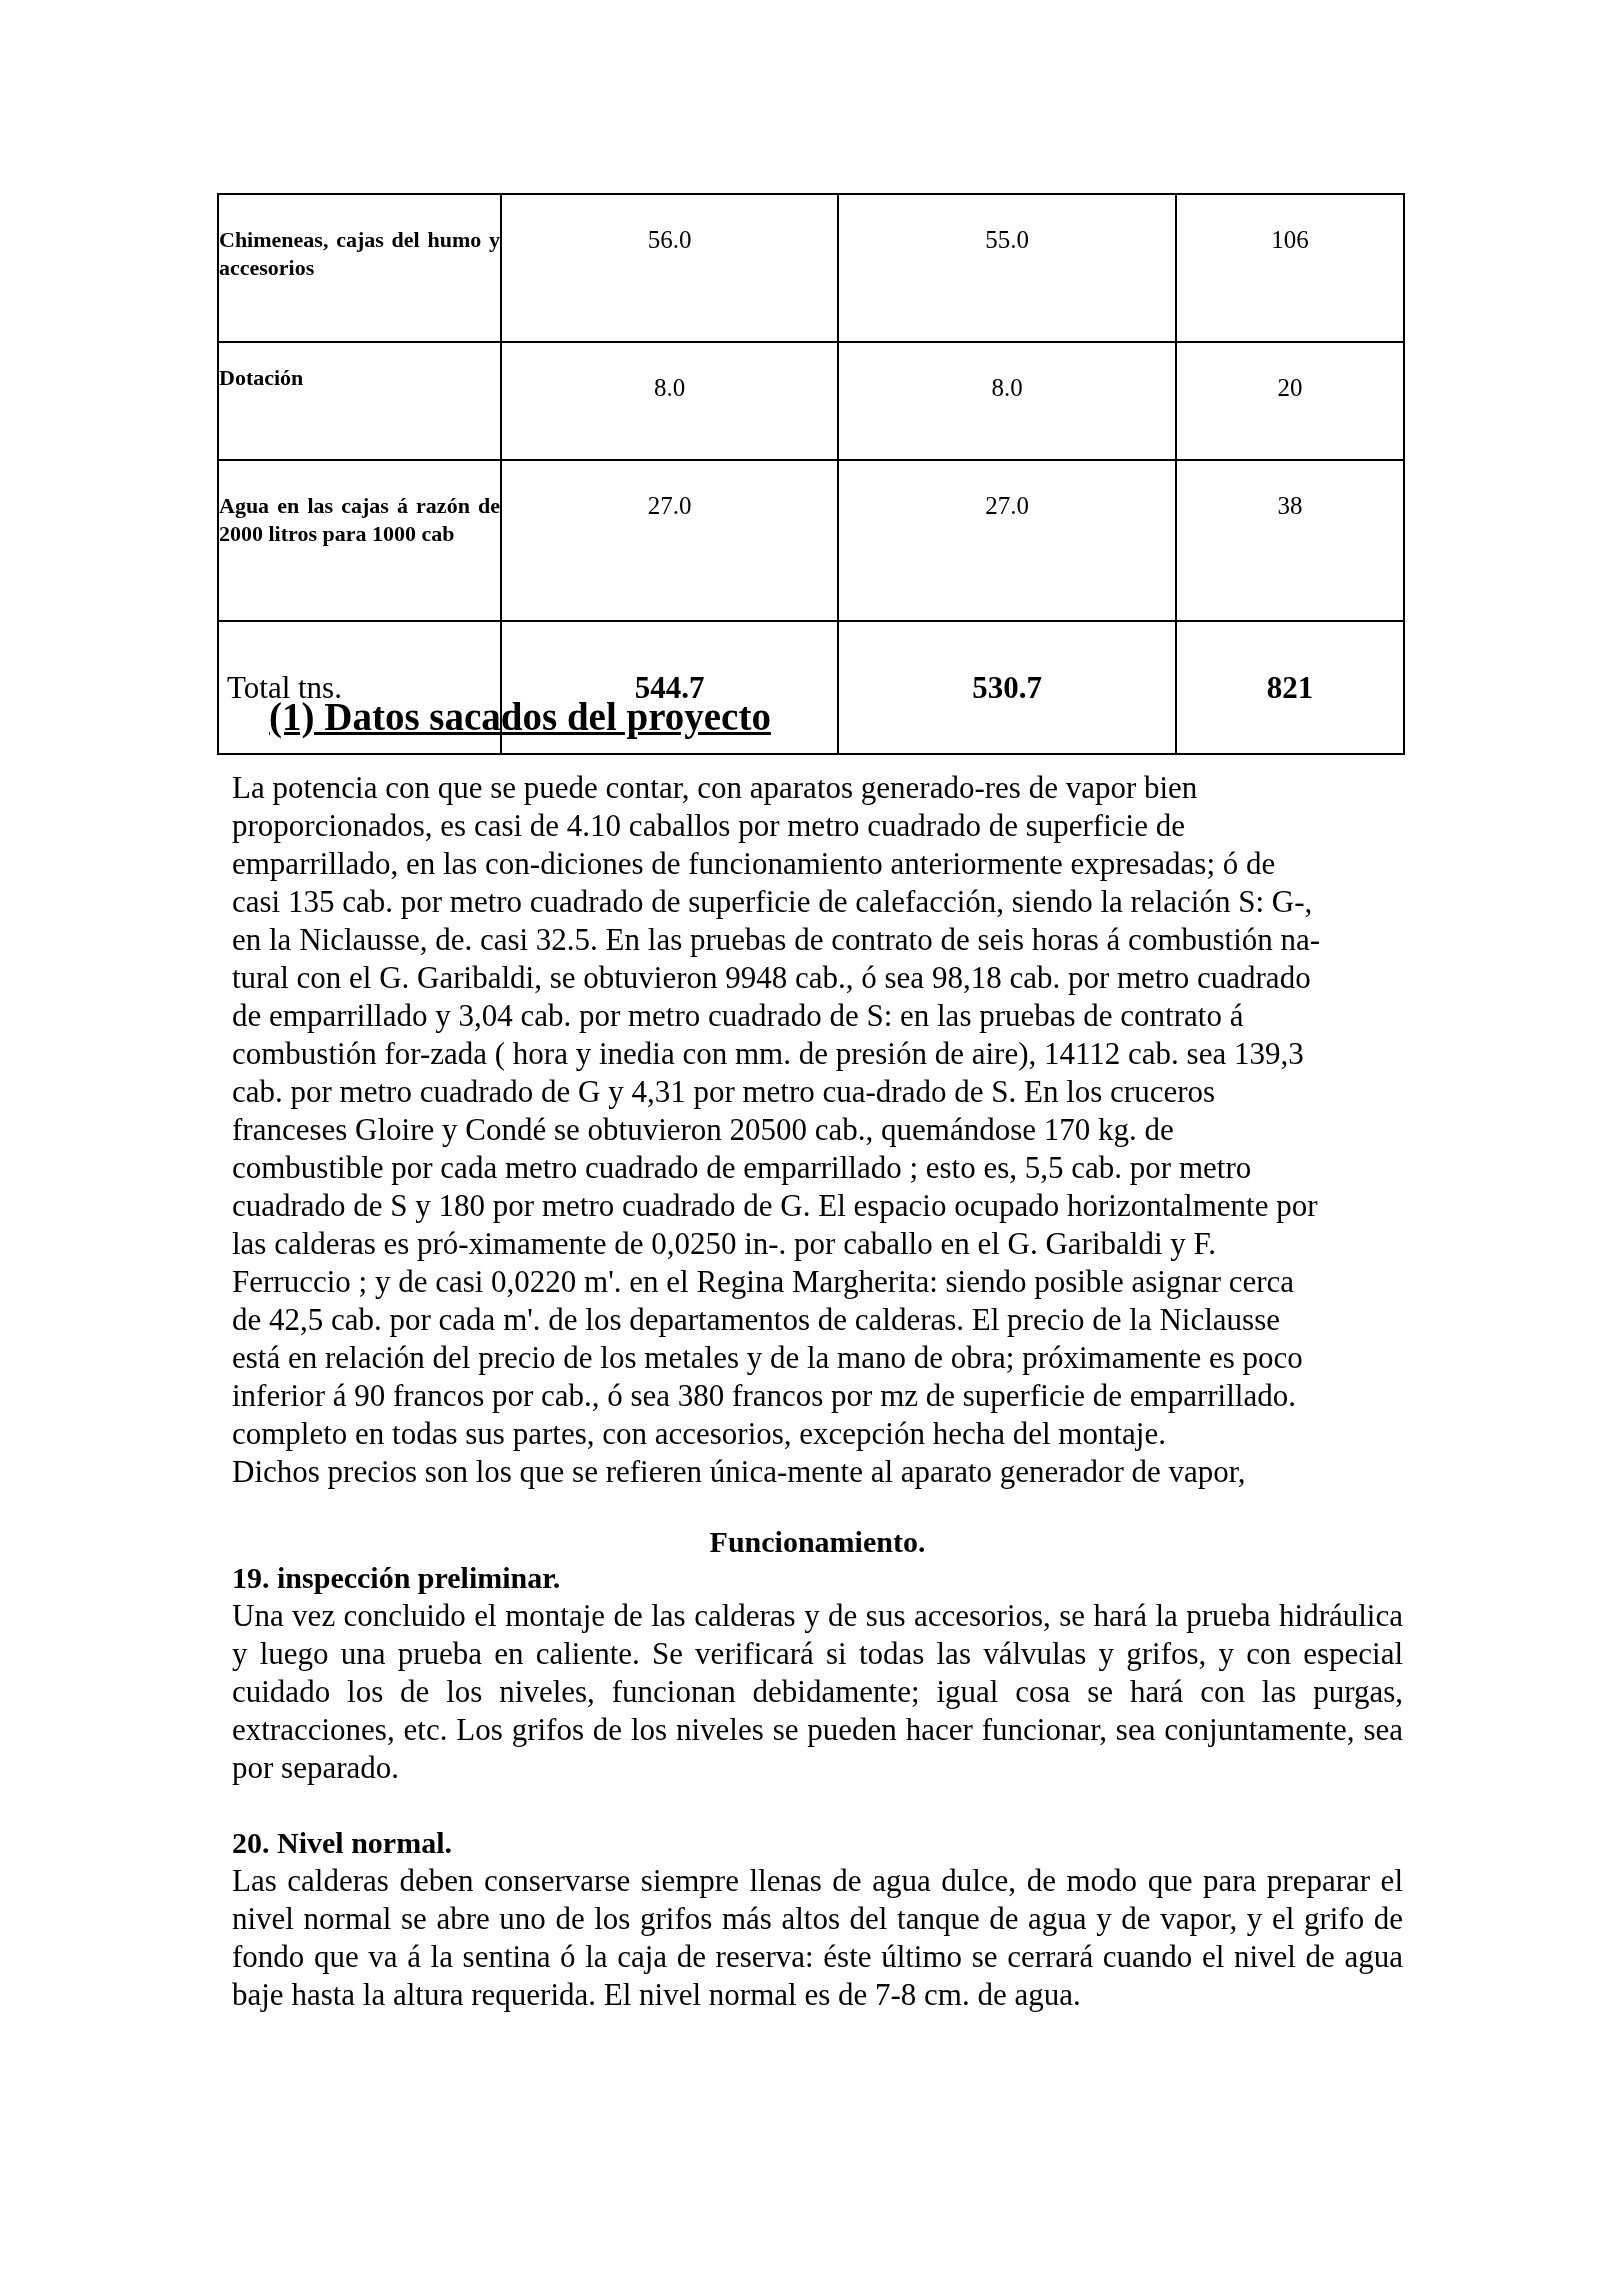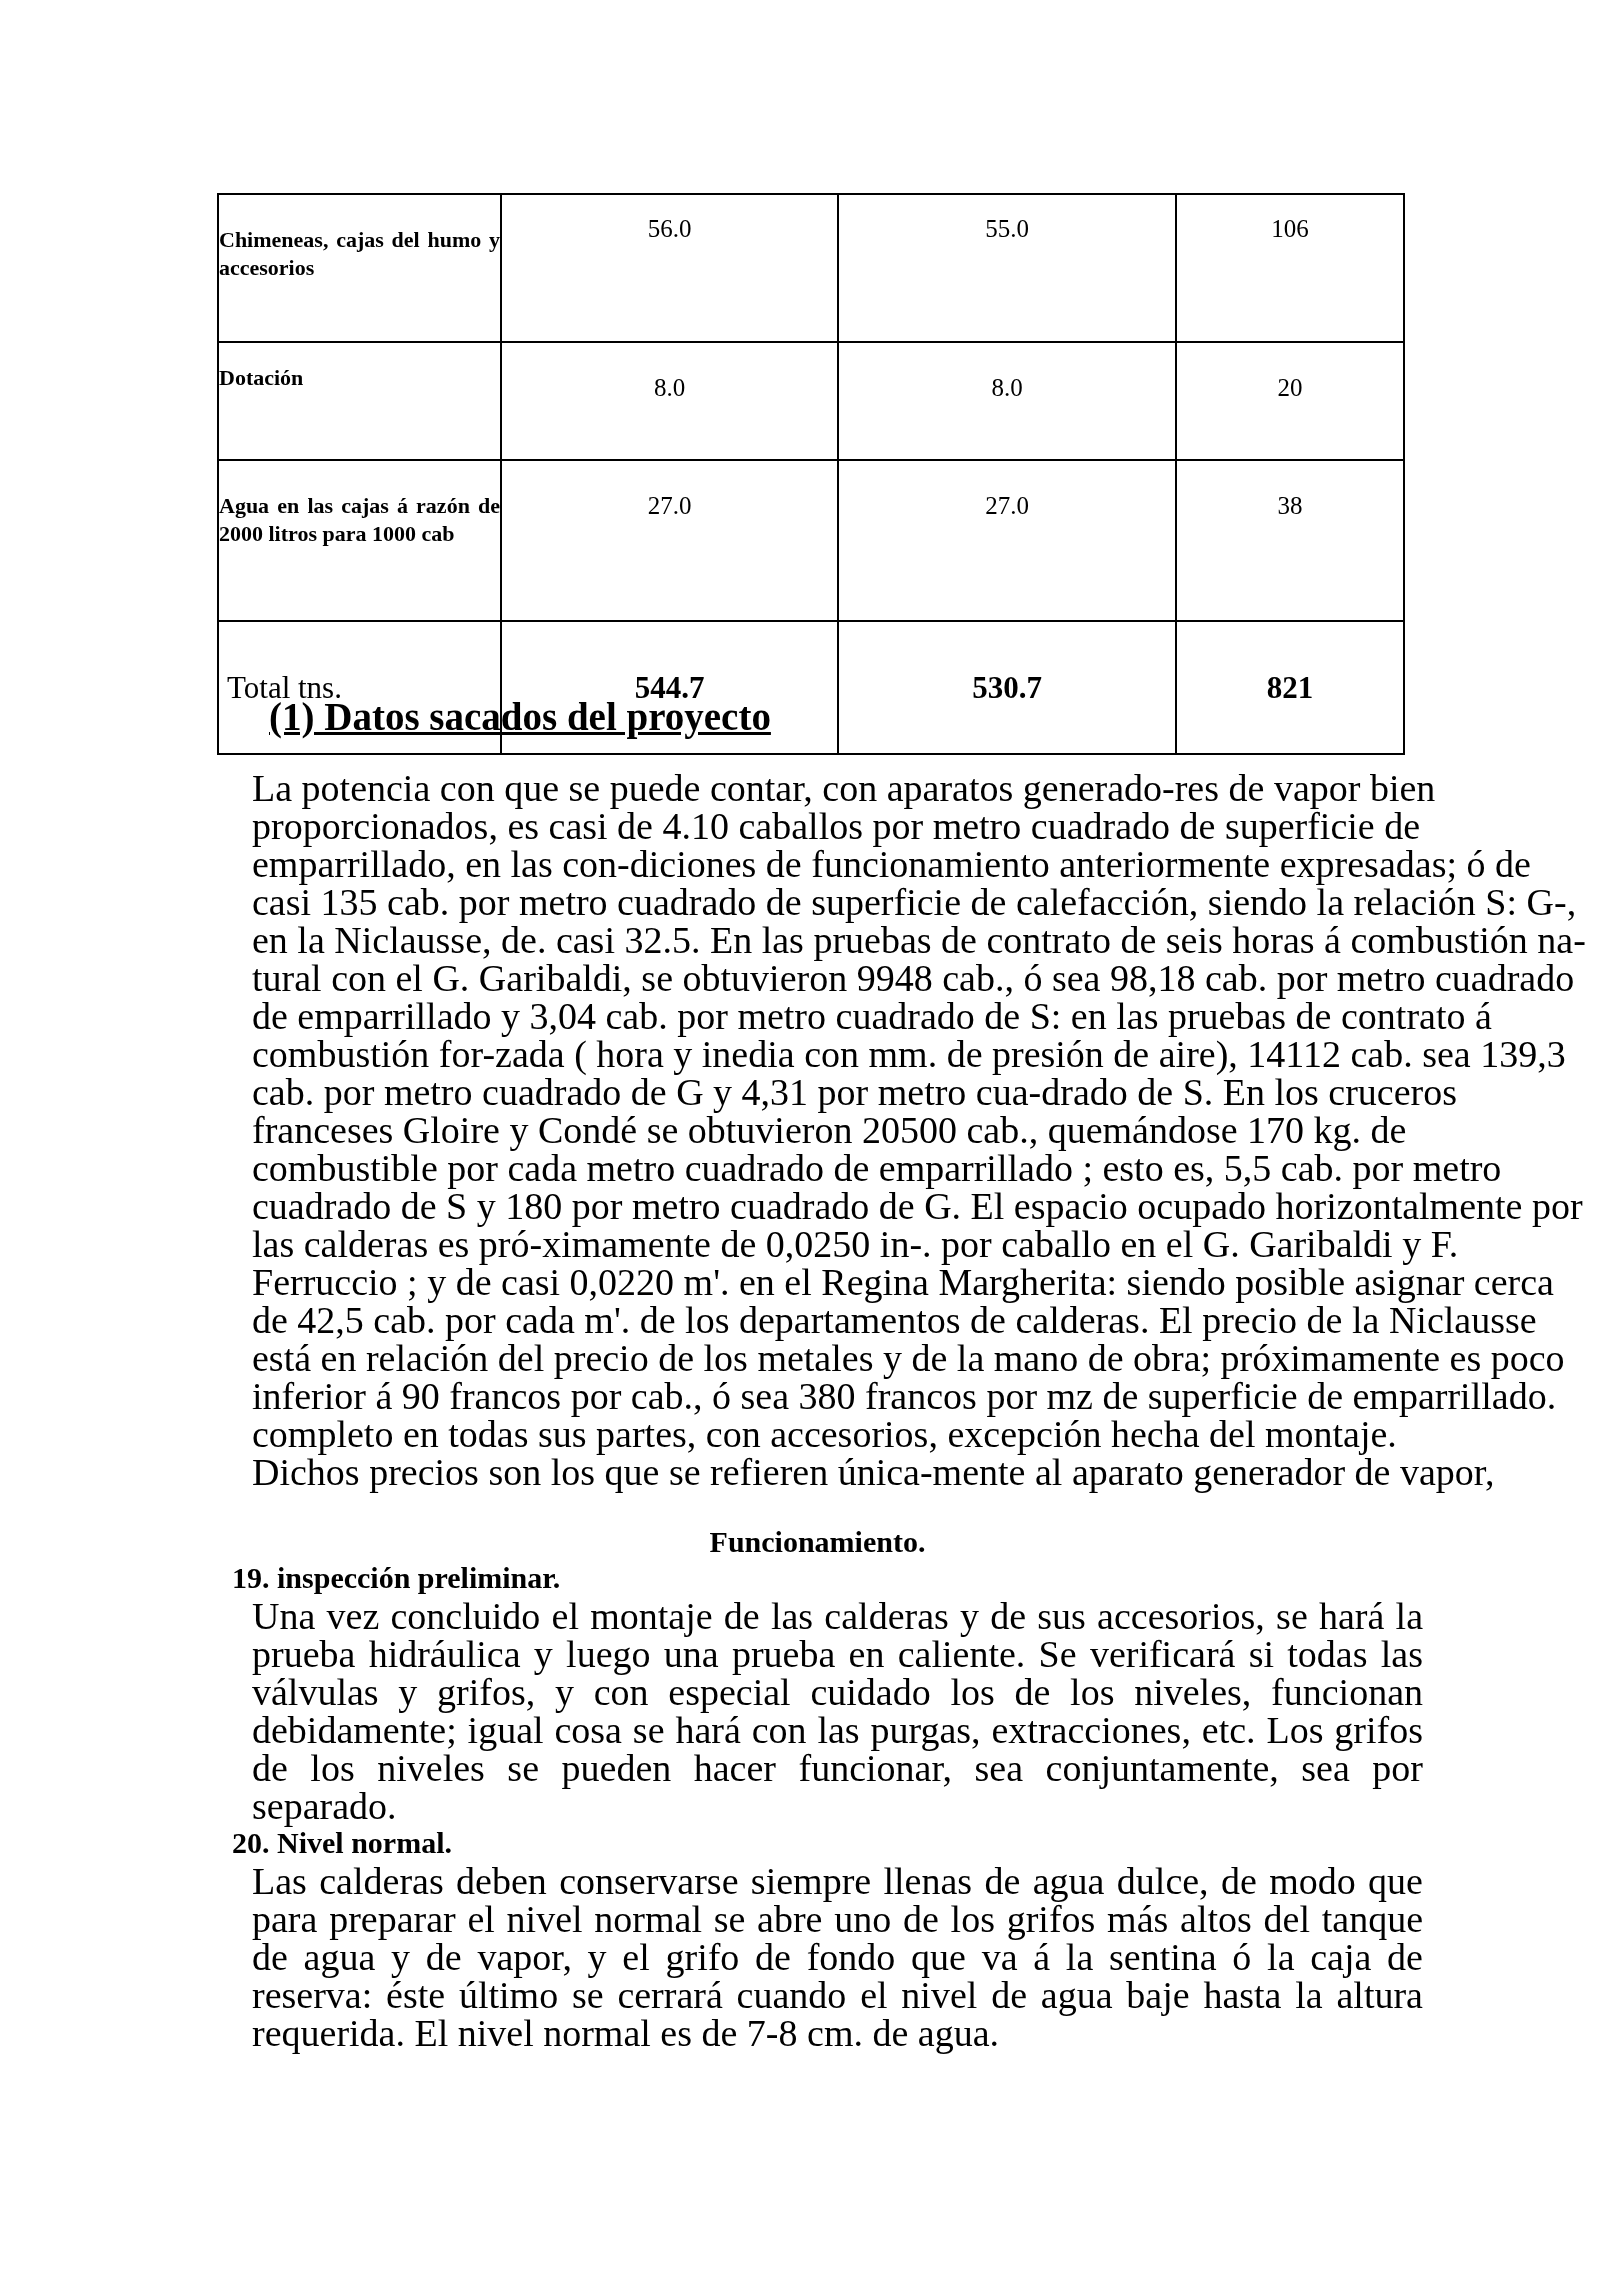--- a/index.html
+++ b/index.html
@@ -5,33 +5,33 @@
   html, body { margin:0; padding:0; background:#ffffff; }
   body { width:1623px; height:2295px; position:relative; overflow:hidden;
          font-family:"Liberation Serif", "DejaVu Serif", serif; color:#000; }
   .page { position:absolute; left:0; top:0; width:1623px; height:2060px; }
   table.data { position:absolute; left:217px; top:193px; border-collapse:collapse; width:1188px; }
   table.data td { border:2px solid #000; vertical-align:top; padding:0; }
   td.label { width:281px; font-weight:bold; font-size:22px; line-height:27.5px; padding:0 13px; text-align:justify; }
   td.num { text-align:center; font-size:25px; }
   tr.r1 td { height:115px; }
   tr.r1 td.label { padding-top:31px; }
-  tr.r1 td.num { padding-top:20px;border-radius:32px; }
+  tr.r1 td.num { padding-top:31px;border-radius:32px; }
   tr.r2 td { height:85px; }
   tr.r2 td.label { padding-top:21px; }
   tr.r2 td.num { padding-top:31px; }
   tr.r3 td { height:128px; }
   tr.r3 td.label { padding-top:31px; }
   tr.r3 td.num { padding-top:31px; }
   tr.r4 td { height:131px; vertical-align:middle; }
   tr.r4 td.label { font-size:31px; font-weight:normal; }
   tr.r4 td.label b { font-weight:normal;padding-left:8px; }
   tr.r4 td.num { font-size:31px; font-weight:bold; }
   .note { position:absolute; left:269px; top:694px; font-size:39px; font-weight:bold;text-decoration:underline; }
-  .para { position:absolute; left:232px; width:1171px; font-size:38px; line-height:38px;margin-left:20px; }
+  .para { position:absolute; left:232px; width:1171px; font-size:31px; line-height:38px; }
   .p1 { top:769px; }
   .h-center { position:absolute; left:232px; width:1171px; top:1525px; text-align:center; font-size:30px; font-weight:bold; }
   .h-sec { position:absolute; left:232px; font-size:30px; font-weight:bold; }
   .s19 { top:1561px; }
   .p2 { top:1597px; text-align:justify; text-align-last:left; }
   .s20 { top:1826px; }
   .p3 { top:1862px; text-align:justify; text-align-last:left; }
   .line { display:block; white-space:nowrap; }
 </style>
 </head>

